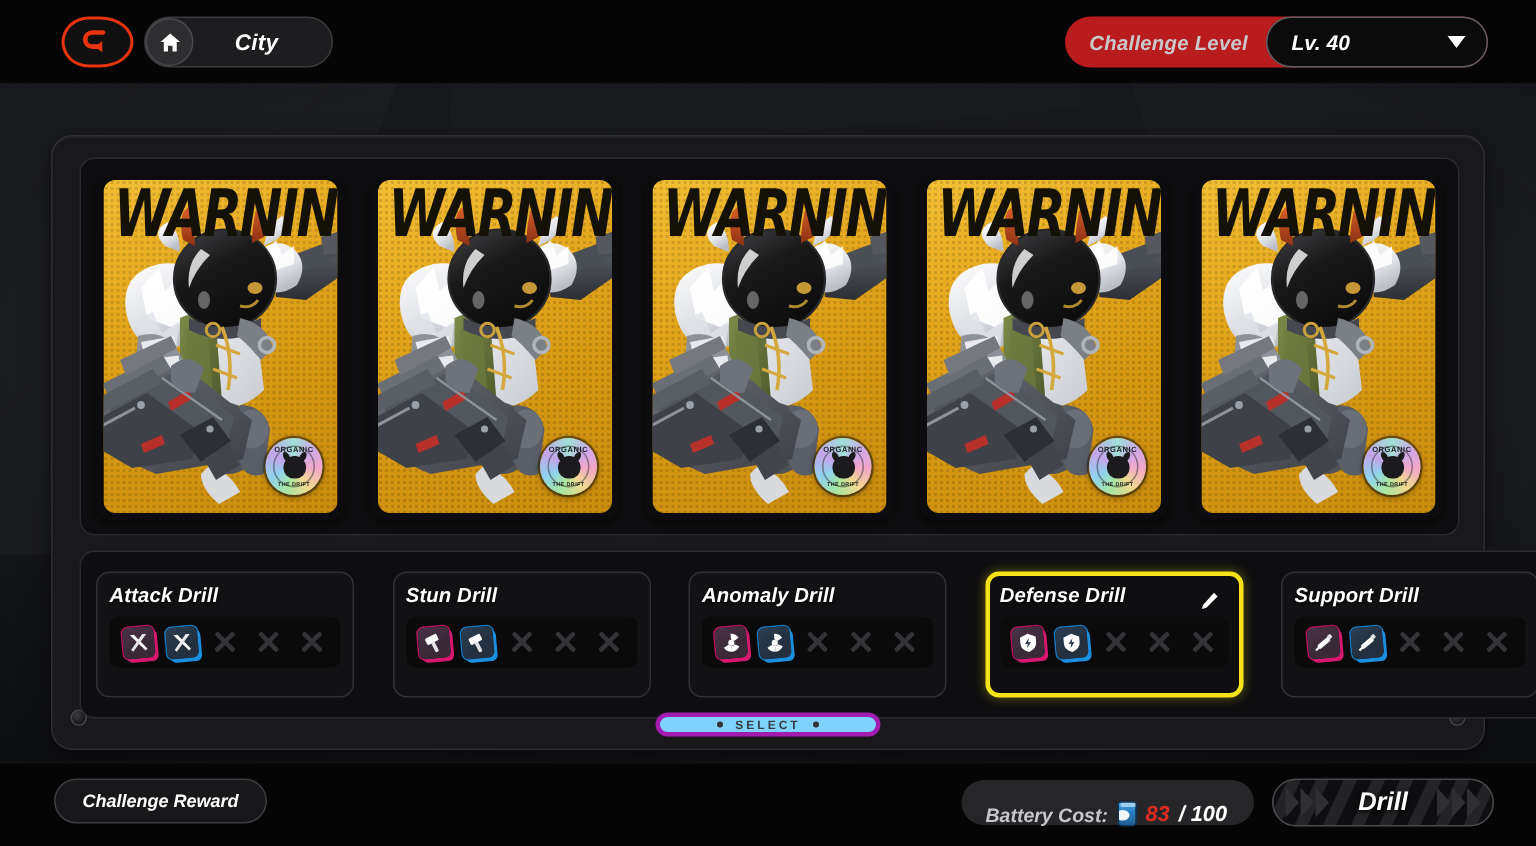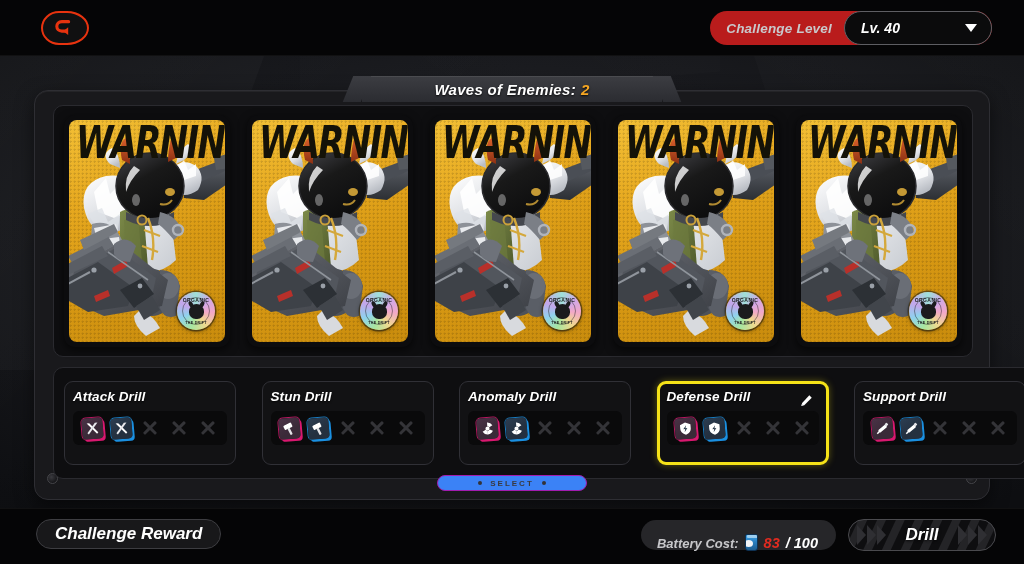--- a/index.html
+++ b/index.html
@@ -332,22 +332,22 @@
     box-shadow: 2px 2.5px 0 0 #1a8fe0, 0 0 0 1px rgba(26,143,224,0.85);
   }
   .chip svg { width: 15px; height: 15px; display: block; }
 
   
   .select-strip {
     position: absolute; left: 50%; transform: translateX(-50%);
     bottom: 8px;
     width: 150px; height: 16px;
     border-radius: 8px;
-    background: #3b82f6;
-    border: 1px solid #a21caf;
+    background: #7dd3fc;
+    border: 3px solid #a21caf;
     display: flex; align-items: center; justify-content: center;
   }
   .select-strip .dot {
     width: 4px; height: 4px; border-radius: 50%;
     background: #333338;
   }
   .select-text {
     color: #3a3a3f;
     font-size: 8px; font-weight: bold;
     letter-spacing: 2px;
@@ -367,21 +367,21 @@
   }
 
   .reward-btn {
     position: absolute; left: 36px; top: 11px;
     height: 30px; padding: 0 18px;
     border-radius: 15px;
     background: #18181a;
     border: 1px solid #3d3d41;
     display: flex; align-items: center;
     color: #ffffff;
-    font-size: 17px; font-weight: bold; font-style: italic;
+    font-size: 12px; font-weight: bold; font-style: italic;
     cursor: pointer;
   }
 
   .battery-pill {
     position: absolute; right: 188px; top: 12px;
     height: 30px; padding: 16px 18px 0 16px;
     border-radius: 15px;
     background: #262629;
     display: flex; align-items: center; gap: 6px;
     white-space: nowrap;
@@ -456,35 +456,40 @@
 
     <div class="back-btn">
       <span>
         <svg viewBox="0 0 24 22" fill="none">
           <path d="M16 4 L8.5 4 C5 4 3 6.3 3 9.2 C3 12.1 5 14.4 8.5 14.4 L13.5 14.4" stroke="#e8330f" stroke-width="3.4" stroke-linecap="round" fill="none"></path>
           <path d="M15.5 10.2 L10 14.5 L15.5 18.6 Z" fill="#e8330f"></path>
         </svg>
       </span>
     </div>
 
+    <div class="home-pill">
+      <div class="home-circle">
+        <span>
+          <svg viewBox="0 0 16 16">
+            <path d="M8 1.4 L15 7.4 L12.6 7.4 L12.6 14.2 L9.6 14.2 L9.6 10.2 L6.4 10.2 L6.4 14.2 L3.4 14.2 L3.4 7.4 L1 7.4 Z" fill="#ffffff"></path>
+          </svg>
+        </span>
+      </div>
+      <div class="home-label">City</div>
+    </div>
 
     <div class="challenge-wrap">
       <div class="challenge-label">Challenge Level</div>
       <div class="lvl-select">
         <div class="lvl-value">Lv. 40</div>
         <span class="caret"></span>
       </div>
     </div>
   </div>
 
-  <div class="waves-header">
-    <div class="waves-text">
-      <span>Waves of Enemies:</span><span class="waves-count">2</span>
-    </div>
-  </div>
 
   <div class="main-panel">
 
     <div class="screw tl"></div>
     <div class="screw tr"></div>
 
     <div class="enemy-strip" id="enemy-strip">
         <div class="enemy-card">
           <div class="card-inner">
             <div class="char">

